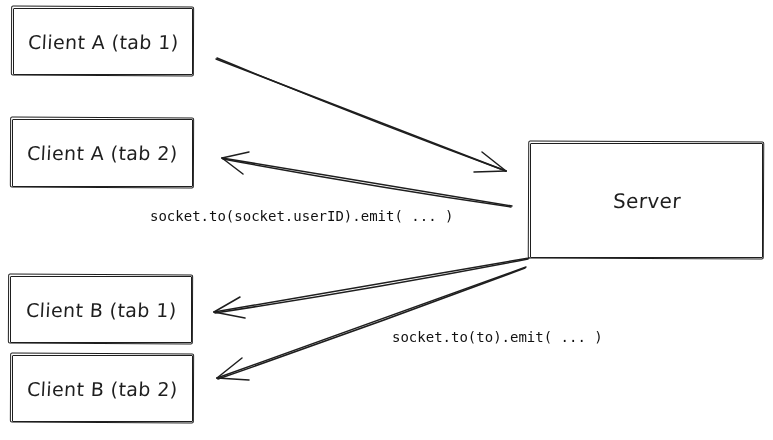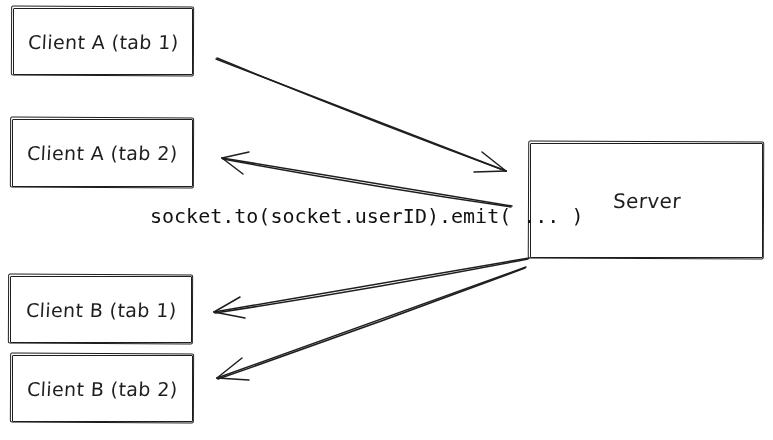--- a/index.html
+++ b/index.html
@@ -49,21 +49,21 @@
     letter-spacing: 0.4px;
     white-space: nowrap;
     transform: skewX(-3deg);
   }
   .node-server .node-label {
     font-size: 20px;
   }
   .code-label {
     position: absolute;
     font-family: "DejaVu Sans Mono", monospace;
-    font-size: 20px;
+    font-size: 14px;
     line-height: 20px;
     color: #111111;
     white-space: pre;
   }
   
   .node-client-a1 { left: 13px;  top: 8px;   width: 180px; height: 67px; }
   .node-client-a2 { left: 12px;  top: 119px; width: 181px; height: 68px; }
   .node-client-b1 { left: 10px;  top: 276px; width: 182px; height: 67px; }
   .node-client-b2 { left: 12px;  top: 355px; width: 181px; height: 67px; }
   .node-server    { left: 530px; top: 143px; width: 233px; height: 115px; }
@@ -127,14 +127,15 @@
   <div class="node node-client-b2">
     <span class="node-label">Client B (tab 2)</span>
   </div>
 
   <div class="node node-server">
     <span class="node-label">Server</span>
   </div>
 
   <div class="code-label code-label-userid">socket.to(socket.userID).emit( ... )</div>
 
+  <div class="code-label code-label-to">socket.to(to).emit( ... )</div>
 
 </div>
 
 </body></html>

